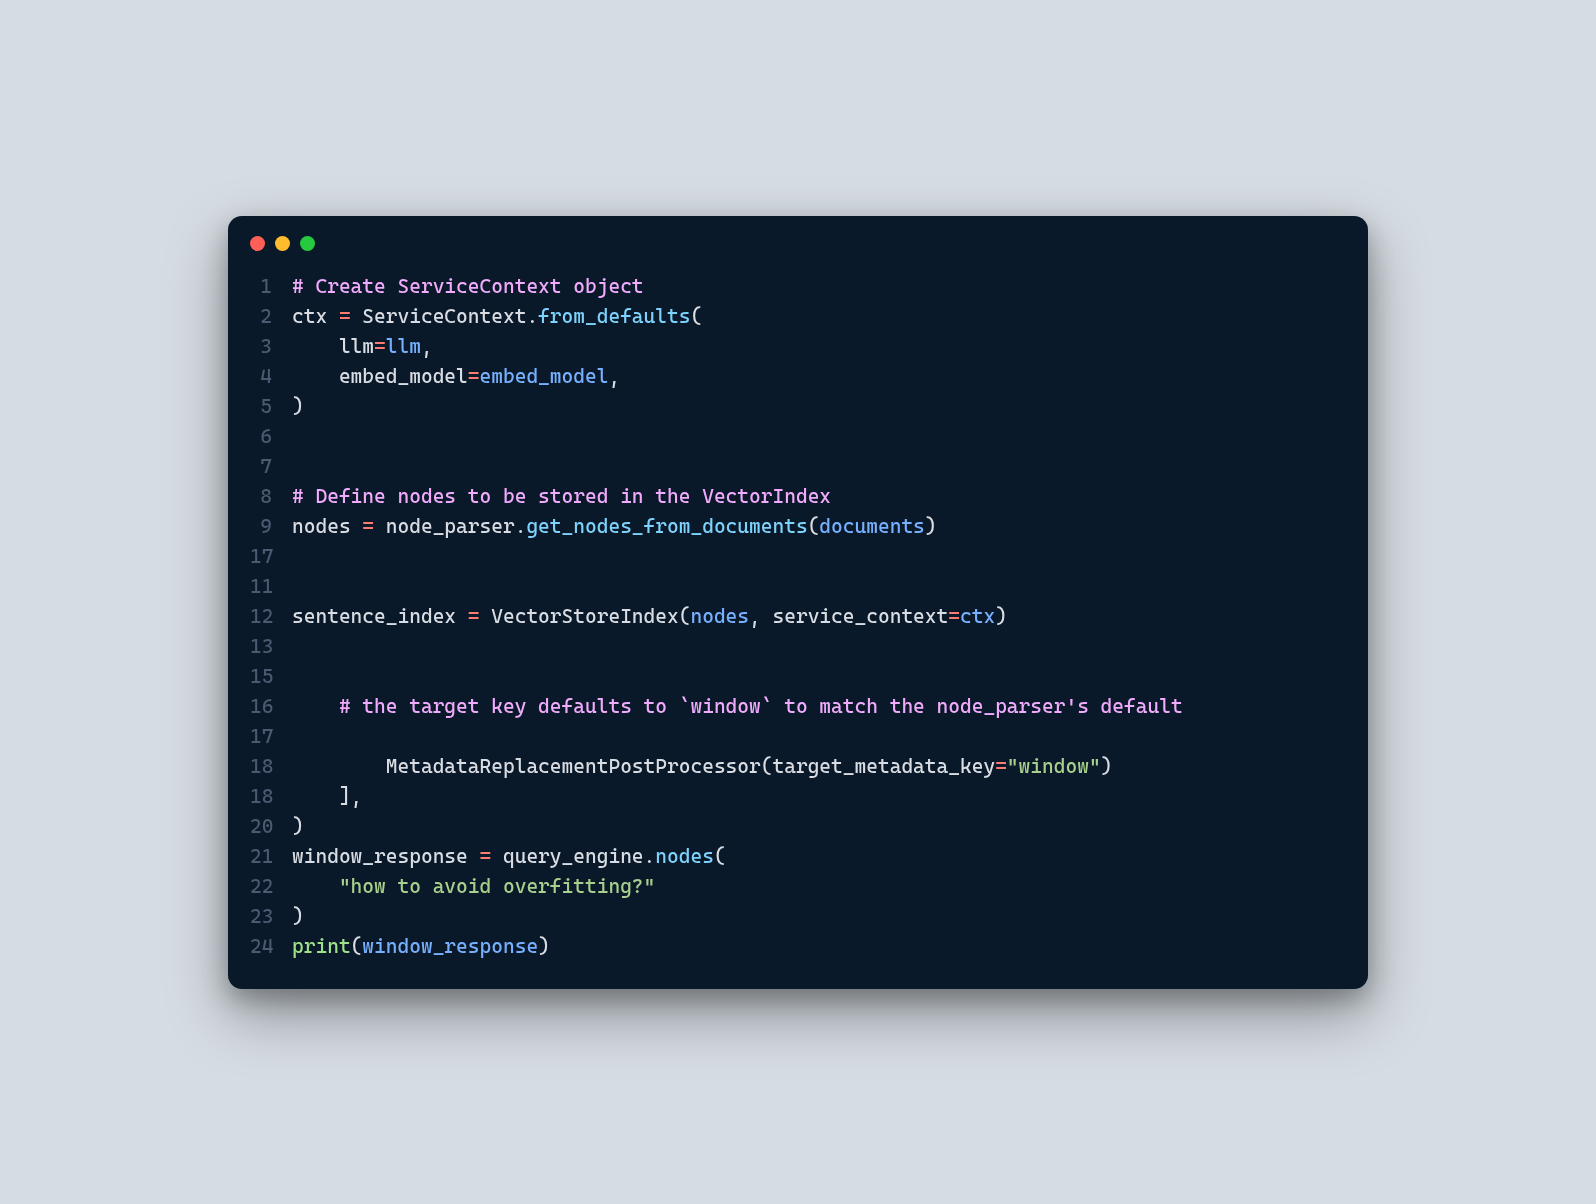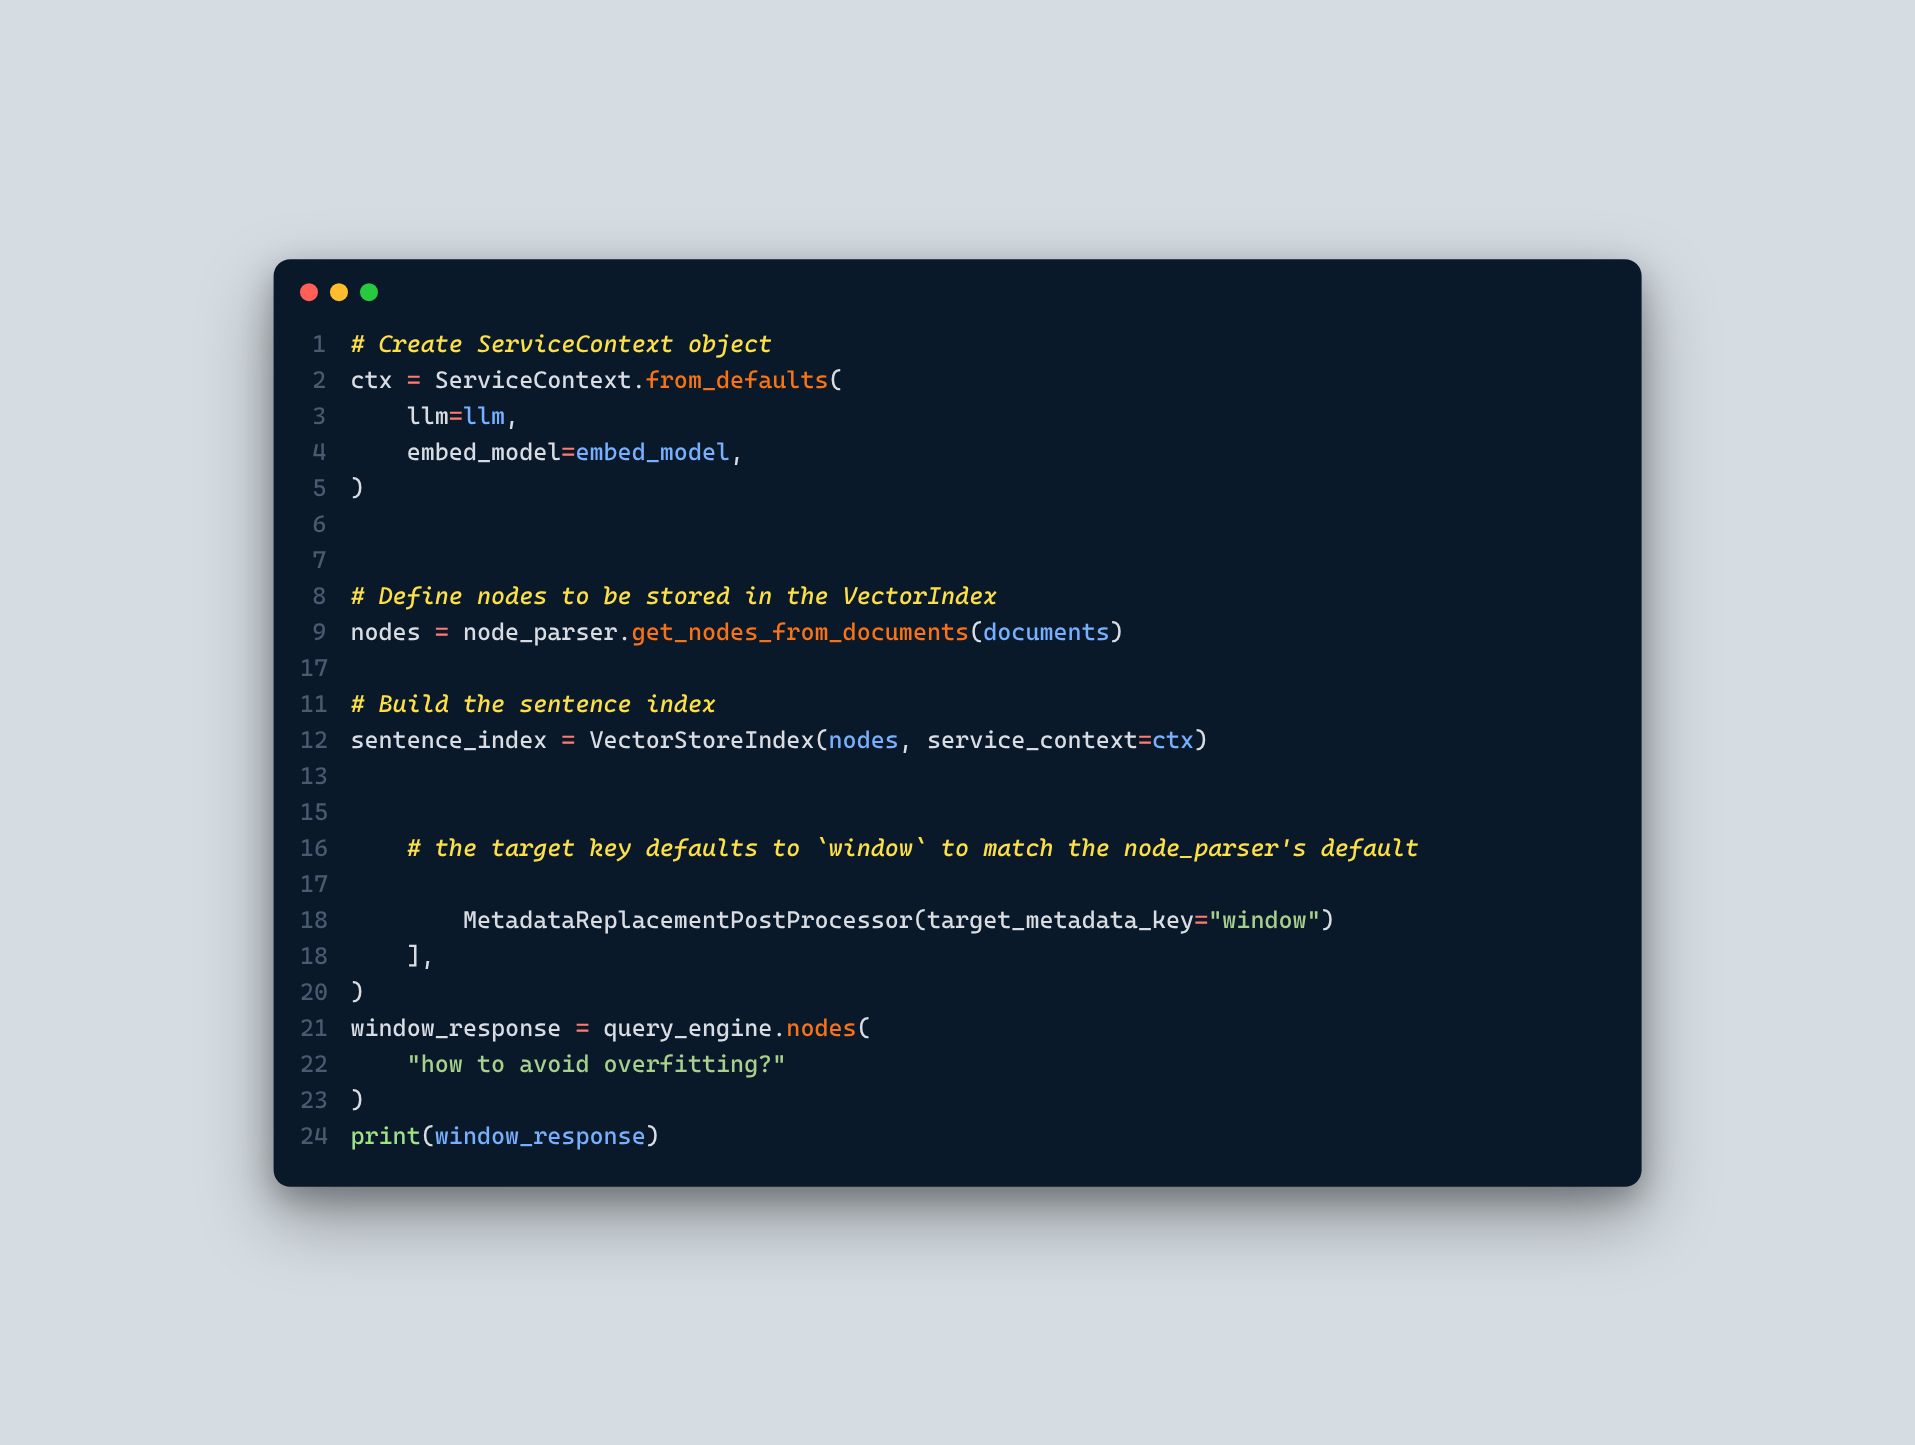--- a/index.html
+++ b/index.html
@@ -42,26 +42,26 @@
   }
   .gutter {
     width: 42px;
     text-align: right;
     color: #4a5a70;
     padding-right: 20px;
     flex-shrink: 0;
     user-select: none;
   }
   .content { color: #d9dde3; }
-  .tok-comment { color: #fde047; font-style: italic; }
+  .tok-comment { color: #f0abfc; }
   .tok-def     { color: #d9dde3; }
   .tok-op      { color: #ff7b72; }
   .tok-punct   { color: #d9dde3; }
   .tok-attr    { color: #77b0ff; }
-  .tok-func    { color: #f97316; }
+  .tok-func    { color: #7dd3fc; }
   .tok-num     { color: #f2a170; }
   .tok-str     { color: #a8d08d; }
   .tok-builtin { color: #9fe28a; text-align: right; }
 </style>
 </head>
 <body>
 
 <div class="window">
   <div class="titlebar">
     <div class="tl-btn tl-red"></div>
@@ -72,21 +72,21 @@
       <div class="line"><span class="gutter">1</span><span class="content"><span class="tok-comment"># Create ServiceContext object</span></span></div>
       <div class="line"><span class="gutter">2</span><span class="content"><span class="tok-def">ctx </span><span class="tok-op">=</span><span class="tok-def"> ServiceContext</span><span class="tok-punct">.</span><span class="tok-func">from_defaults</span><span class="tok-punct">(</span></span></div>
       <div class="line"><span class="gutter">3</span><span class="content"><span class="tok-def">    llm</span><span class="tok-op">=</span><span class="tok-attr">llm</span><span class="tok-punct">,</span></span></div>
       <div class="line"><span class="gutter">4</span><span class="content"><span class="tok-def">    embed_model</span><span class="tok-op">=</span><span class="tok-attr">embed_model</span><span class="tok-punct">,</span></span></div>
       <div class="line"><span class="gutter">5</span><span class="content"><span class="tok-punct">)</span></span></div>
       <div class="line"><span class="gutter">6</span><span class="content"><span class="tok-def"></span></span></div>
       <div class="line"><span class="gutter">7</span><span class="content"><span class="tok-def"></span></span></div>
       <div class="line"><span class="gutter">8</span><span class="content"><span class="tok-comment"># Define nodes to be stored in the VectorIndex</span></span></div>
       <div class="line"><span class="gutter">9</span><span class="content"><span class="tok-def">nodes </span><span class="tok-op">=</span><span class="tok-def"> node_parser</span><span class="tok-punct">.</span><span class="tok-func">get_nodes_from_documents</span><span class="tok-punct">(</span><span class="tok-attr">documents</span><span class="tok-punct">)</span></span></div>
       <div class="line"><span class="gutter">17</span><span class="content"><span class="tok-def"></span></span></div>
-      <div class="line"><span class="gutter">11</span><span class="content"><span class="tok-comment"># Build the sentence index</span></span></div>
+      <div class="line"><span class="gutter">11</span></div>
       <div class="line"><span class="gutter">12</span><span class="content"><span class="tok-def">sentence_index </span><span class="tok-op">=</span><span class="tok-def"> VectorStoreIndex</span><span class="tok-punct">(</span><span class="tok-attr">nodes</span><span class="tok-punct">, </span><span class="tok-def">service_context</span><span class="tok-op">=</span><span class="tok-attr">ctx</span><span class="tok-punct">)</span></span></div>
       <div class="line"><span class="gutter">13</span><span class="content"><span class="tok-def"></span></span></div>
       <div class="line"><span class="gutter">15</span></div>
       <div class="line"><span class="gutter">16</span><span class="content"><span class="tok-def">    </span><span class="tok-comment"># the target key defaults to `window` to match the node_parser's default</span></span></div>
       <div class="line"><span class="gutter">17</span></div>
       <div class="line"><span class="gutter">18</span><span class="content"><span class="tok-def">        MetadataReplacementPostProcessor</span><span class="tok-punct">(</span><span class="tok-def">target_metadata_key</span><span class="tok-op">=</span><span class="tok-str">"window"</span><span class="tok-punct">)</span></span></div>
       <div class="line"><span class="gutter">18</span><span class="content"><span class="tok-def">    </span><span class="tok-punct">],</span></span></div>
       <div class="line"><span class="gutter">20</span><span class="content"><span class="tok-punct">)</span></span></div>
       <div class="line"><span class="gutter">21</span><span class="content"><span class="tok-def">window_response </span><span class="tok-op">=</span><span class="tok-def"> query_engine</span><span class="tok-punct">.</span><span class="tok-func">nodes</span><span class="tok-punct">(</span></span></div>
       <div class="line"><span class="gutter">22</span><span class="content"><span class="tok-def">    </span><span class="tok-str">"how to avoid overfitting?"</span></span></div>

